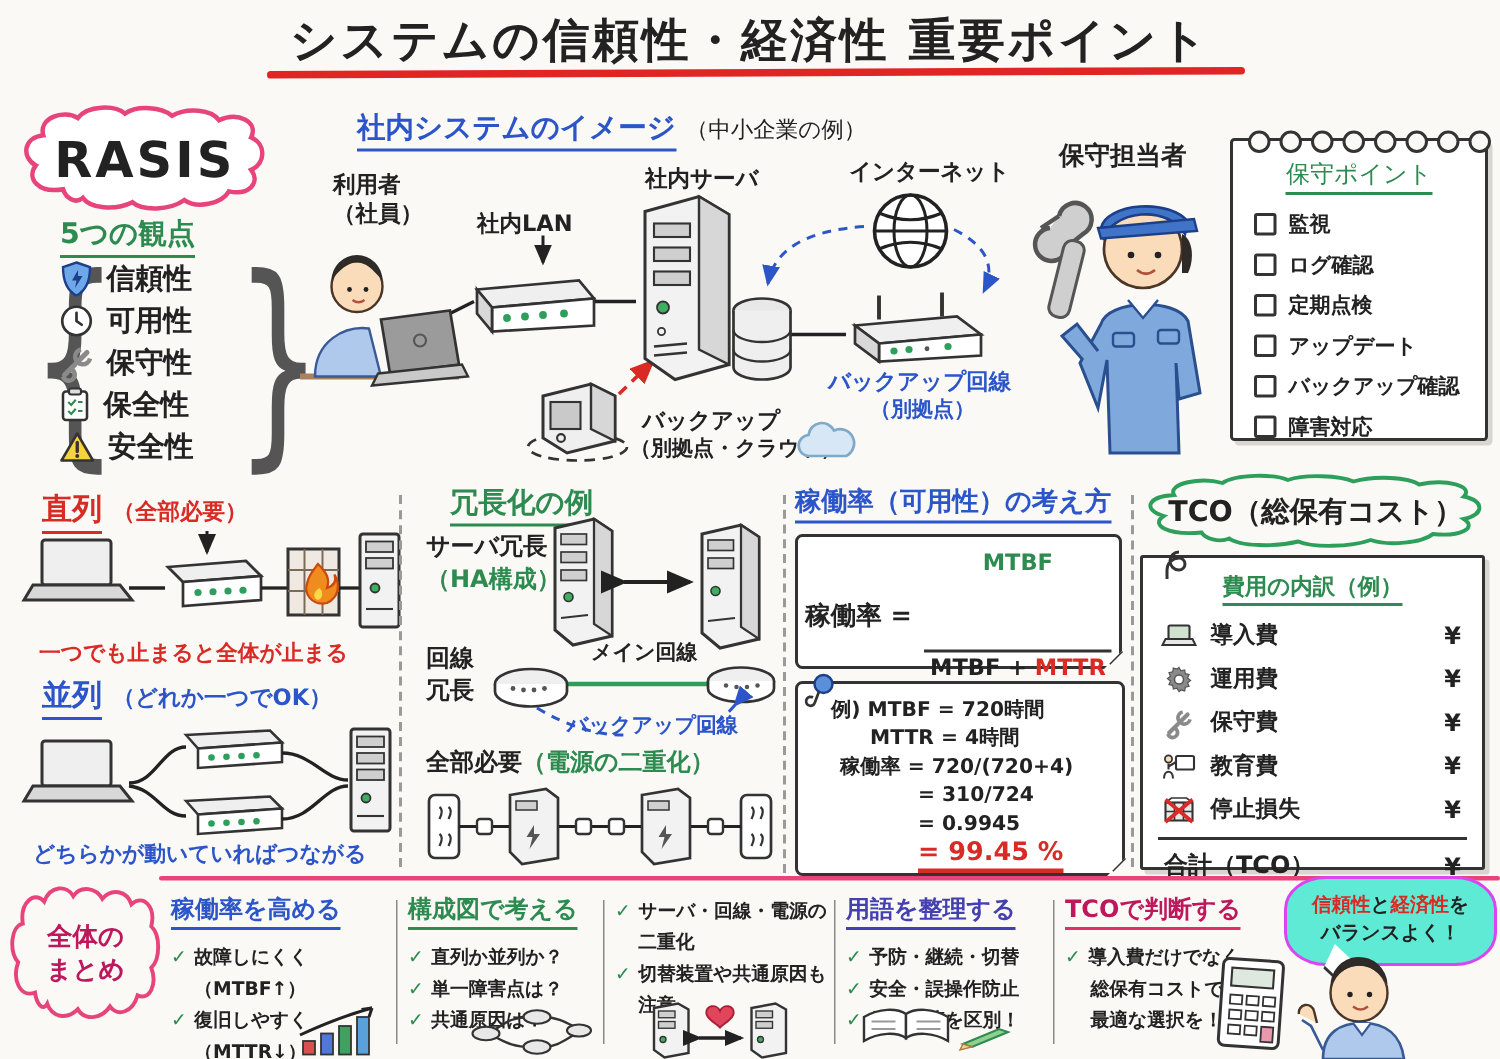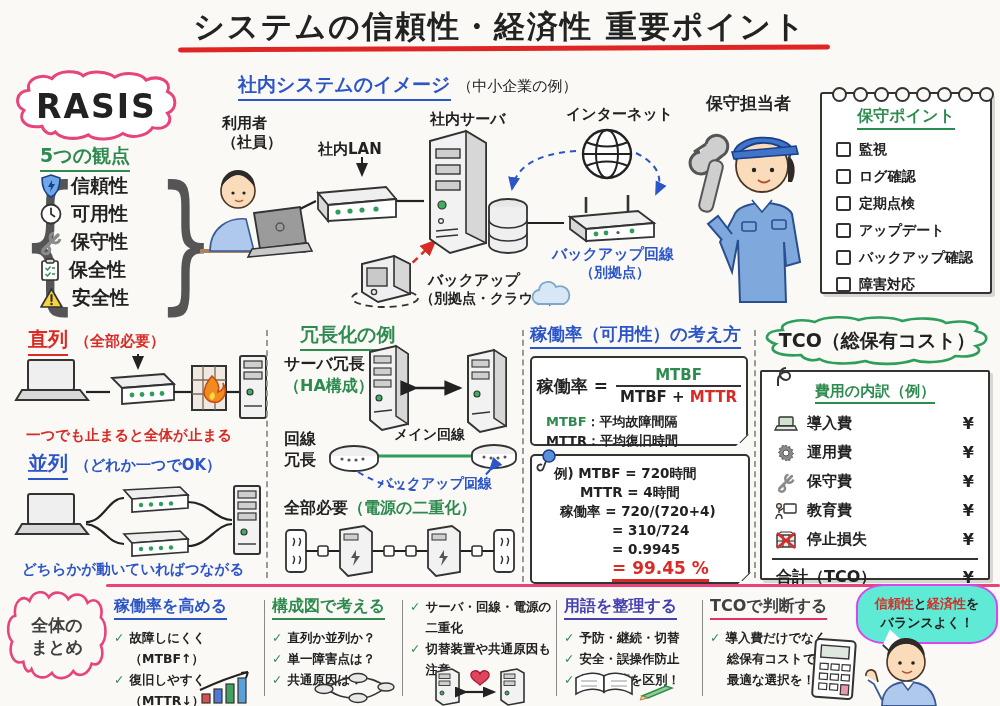--- a/index.html
+++ b/index.html
@@ -11,21 +11,21 @@
   }
   .abs{position:absolute;}
   .hand{letter-spacing:.5px;}
   
   .title{left:0;top:6px;width:1000px;text-align:center;font-size:31px;font-weight:bold;letter-spacing:2px;}
   .title-underline{left:178px;top:46px;width:652px;height:5px;background:#e02525;border-radius:3px;transform:rotate(-.25deg);}
   
   .cloud-svg{position:absolute;left:0;top:0;width:100%;height:100%;}
   .cloud-txt{position:relative;width:100%;height:100%;display:flex;flex-direction:column;align-items:center;justify-content:center;}
   
-  .grn{color:#2e8b50;} .blu{color:#2b55c8;} .red{color:#d92b25;} .pnk{color:#404040;}
+  .grn{color:#2e8b50;} .blu{color:#2b55c8;} .red{color:#d92b25;} .pnk{color:#be185d;}
   .org{color:#e8611a;} .ind{color:#4540b0;}
   .u-grn{border-bottom:2px solid #2e8b50;padding-bottom:1px;display:inline-block;}
   .u-blu{border-bottom:2px solid #2b55c8;padding-bottom:1px;display:inline-block;}
   .u-red{border-bottom:2px solid #d92b25;padding-bottom:1px;display:inline-block;}
   .u-org{border-bottom:2px solid #e8611a;padding-bottom:1px;display:inline-block;}
   .u-ind{border-bottom:2px solid #4540b0;padding-bottom:1px;display:inline-block;}
   .u-pnk{border-bottom:2px solid #e0306a;padding-bottom:1px;display:inline-block;}
   .dashv{border-left:2px dashed #9a9a9a;width:0;}
   .sep{border-left:1.5px solid #8a8a8a;width:0;}
   
@@ -38,21 +38,21 @@
   .chkrow{display:flex;align-items:center;gap:8px;height:27px;font-size:14px;font-weight:600;}
   .cbox{width:11px;height:11px;border:2px solid #333;border-radius:2px;flex:0 0 auto;}
   
   .sk-box{background:#fff;border:2px solid #333;border-radius:5px;}
   .dogear{position:absolute;right:-2px;bottom:-2px;width:0;height:0;border-left:12px solid transparent;border-bottom:12px solid #faf9f6;}
   .dogear:after{content:"";position:absolute;left:-12px;top:0px;width:12px;height:0;border-top:1.5px solid #333;transform:rotate(-45deg);transform-origin:right top;}
   
   .frac-row{display:flex;align-items:center;justify-content:center;gap:8px;font-weight:bold;}
   .frac{display:inline-flex;flex-direction:column;align-items:center;font-size:15px;}
   .frac .num{padding:0 6px 1px;}
-  .frac .den{border-top:2px solid #333;padding:1px 4px 0;}
+  .frac .den{border-top:2px solid #333;padding:1px 4px 0;margin-top:48px;}
   
   .tco-row{display:flex;align-items:center;gap:9px;height:29px;font-size:15px;font-weight:600;}
   .tco-row .yen{margin-left:auto;margin-right:14px;font-size:16px;}
   .icon-cell{width:24px;display:flex;justify-content:center;flex:0 0 auto;}
   
   .col-title{font-size:16px;font-weight:bold;margin-bottom:7px;}
   .chk{display:flex;gap:5px;font-size:12.5px;font-weight:600;line-height:21px;}
   .chk .ck{color:#2e8b50;font-weight:bold;}
   .bubble{background:#5eead4;border:2px solid #d946ef;border-radius:28px/22px;}
   .bubble .tail{position:absolute;left:26px;bottom:-11px;width:16px;height:16px;background:#fff;border-left:2px solid #333;border-bottom:2px solid #333;transform:rotate(-65deg) skew(-18deg);}
@@ -247,21 +247,21 @@
   <div class="spiral">
       <i></i>
       <i></i>
       <i></i>
       <i></i>
       <i></i>
       <i></i>
       <i></i>
       <i></i>
     </div>
-  <div style="text-align:center;margin-top:12px;font-size:16px;font-weight:bold;" class="grn">
+  <div style="text-align:center;margin-top:12px;font-size:16px;font-weight:normal;" class="grn">
     <span class="u-grn">保守ポイント</span>
   </div>
   <div style="padding:6px 0 0 14px;">
     <div class="chkrow">
         <span class="cbox"></span>
         <span>監視</span>
       </div>
     <div class="chkrow">
         <span class="cbox"></span>
         <span>ログ確認</span>

